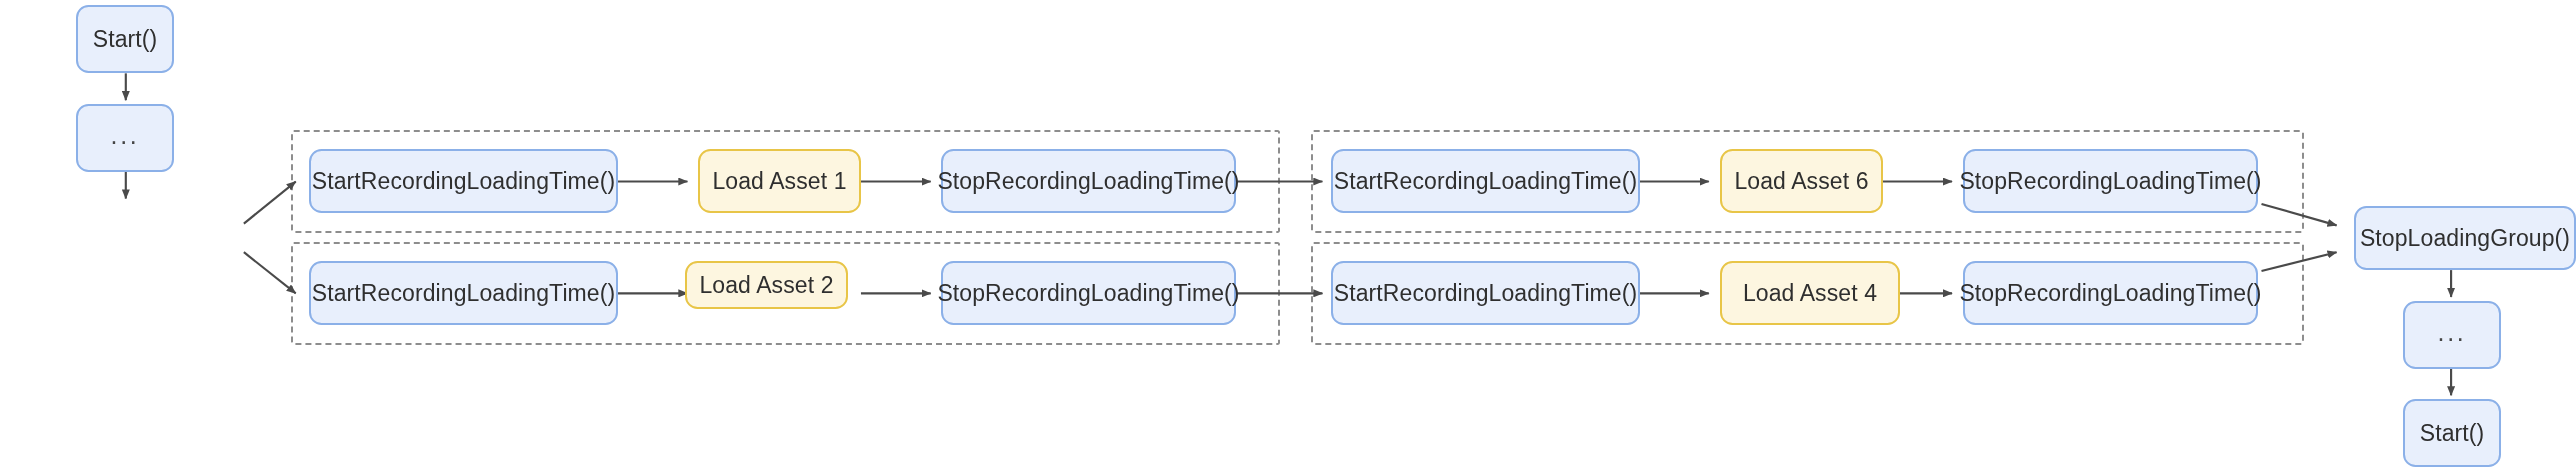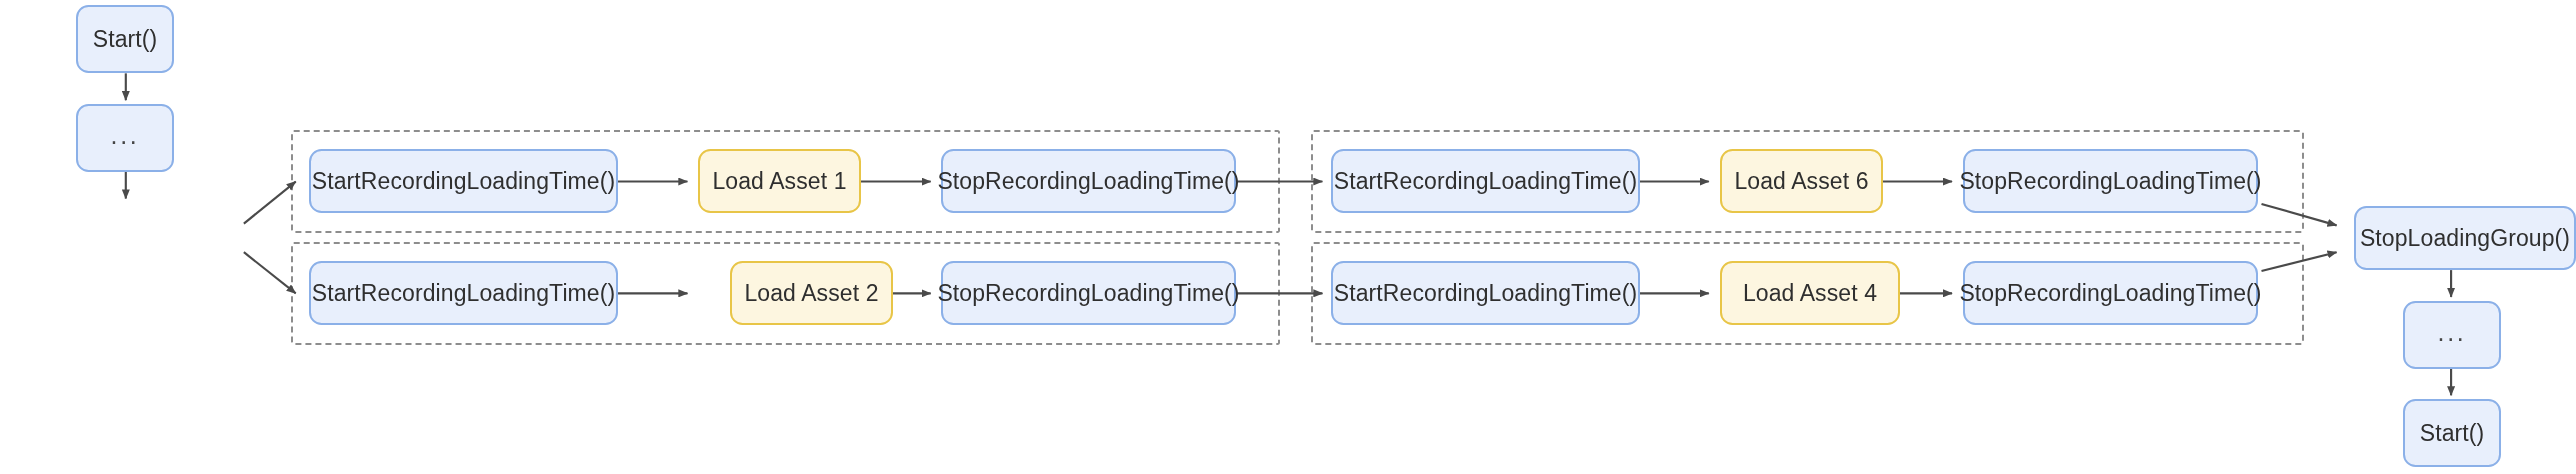--- a/index.html
+++ b/index.html
@@ -70,21 +70,21 @@
   <div class="node blue" style="left:76px;top:5.4px;width:98px;height:68px;">Start()</div>
 
   <div class="node blue dots" style="left:76px;top:104px;width:98px;height:68px;">...</div>
 
 
   <div class="node blue" style="left:309px;top:149px;width:309px;height:64px;">StartRecordingLoadingTime()</div>
   <div class="node yellow" style="left:698px;top:149px;width:163px;height:64px;">Load Asset 1</div>
   <div class="node blue" style="left:941px;top:149px;width:295px;height:64px;">StopRecordingLoadingTime()</div>
 
   <div class="node blue" style="left:309px;top:261px;width:309px;height:64px;">StartRecordingLoadingTime()</div>
-  <div class="node yellow" style="left:730px;top:261px;width:163px;height:64px;">Load Asset 2</div>
+  <div class="node yellow" style="left:685px;top:261px;width:163px;height:48px;">Load Asset 2</div>
   <div class="node blue" style="left:941px;top:261px;width:295px;height:64px;">StopRecordingLoadingTime()</div>
 
   <div class="node blue" style="left:1331px;top:149px;width:309px;height:64px;">StartRecordingLoadingTime()</div>
   <div class="node yellow" style="left:1720px;top:149px;width:163px;height:64px;">Load Asset 6</div>
   <div class="node blue" style="left:1963px;top:149px;width:295px;height:64px;">StopRecordingLoadingTime()</div>
 
   <div class="node blue" style="left:1331px;top:261px;width:309px;height:64px;">StartRecordingLoadingTime()</div>
   <div class="node yellow" style="left:1720px;top:261px;width:180px;height:64px;">Load Asset 4</div>
   <div class="node blue" style="left:1963px;top:261px;width:295px;height:64px;">StopRecordingLoadingTime()</div>
 

